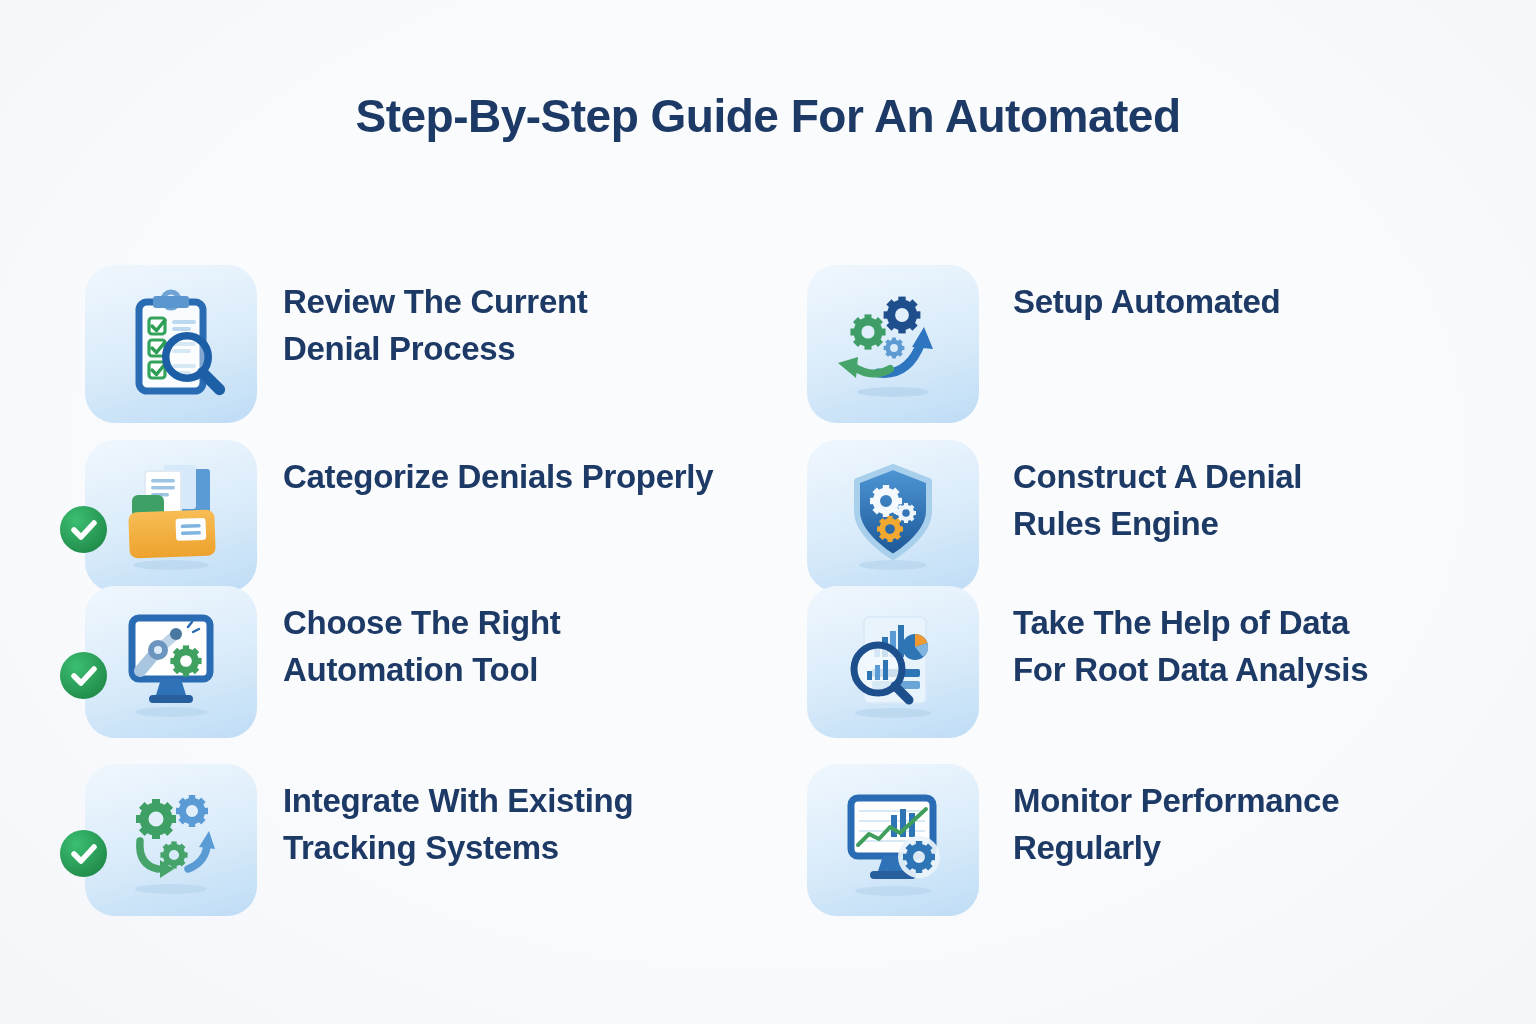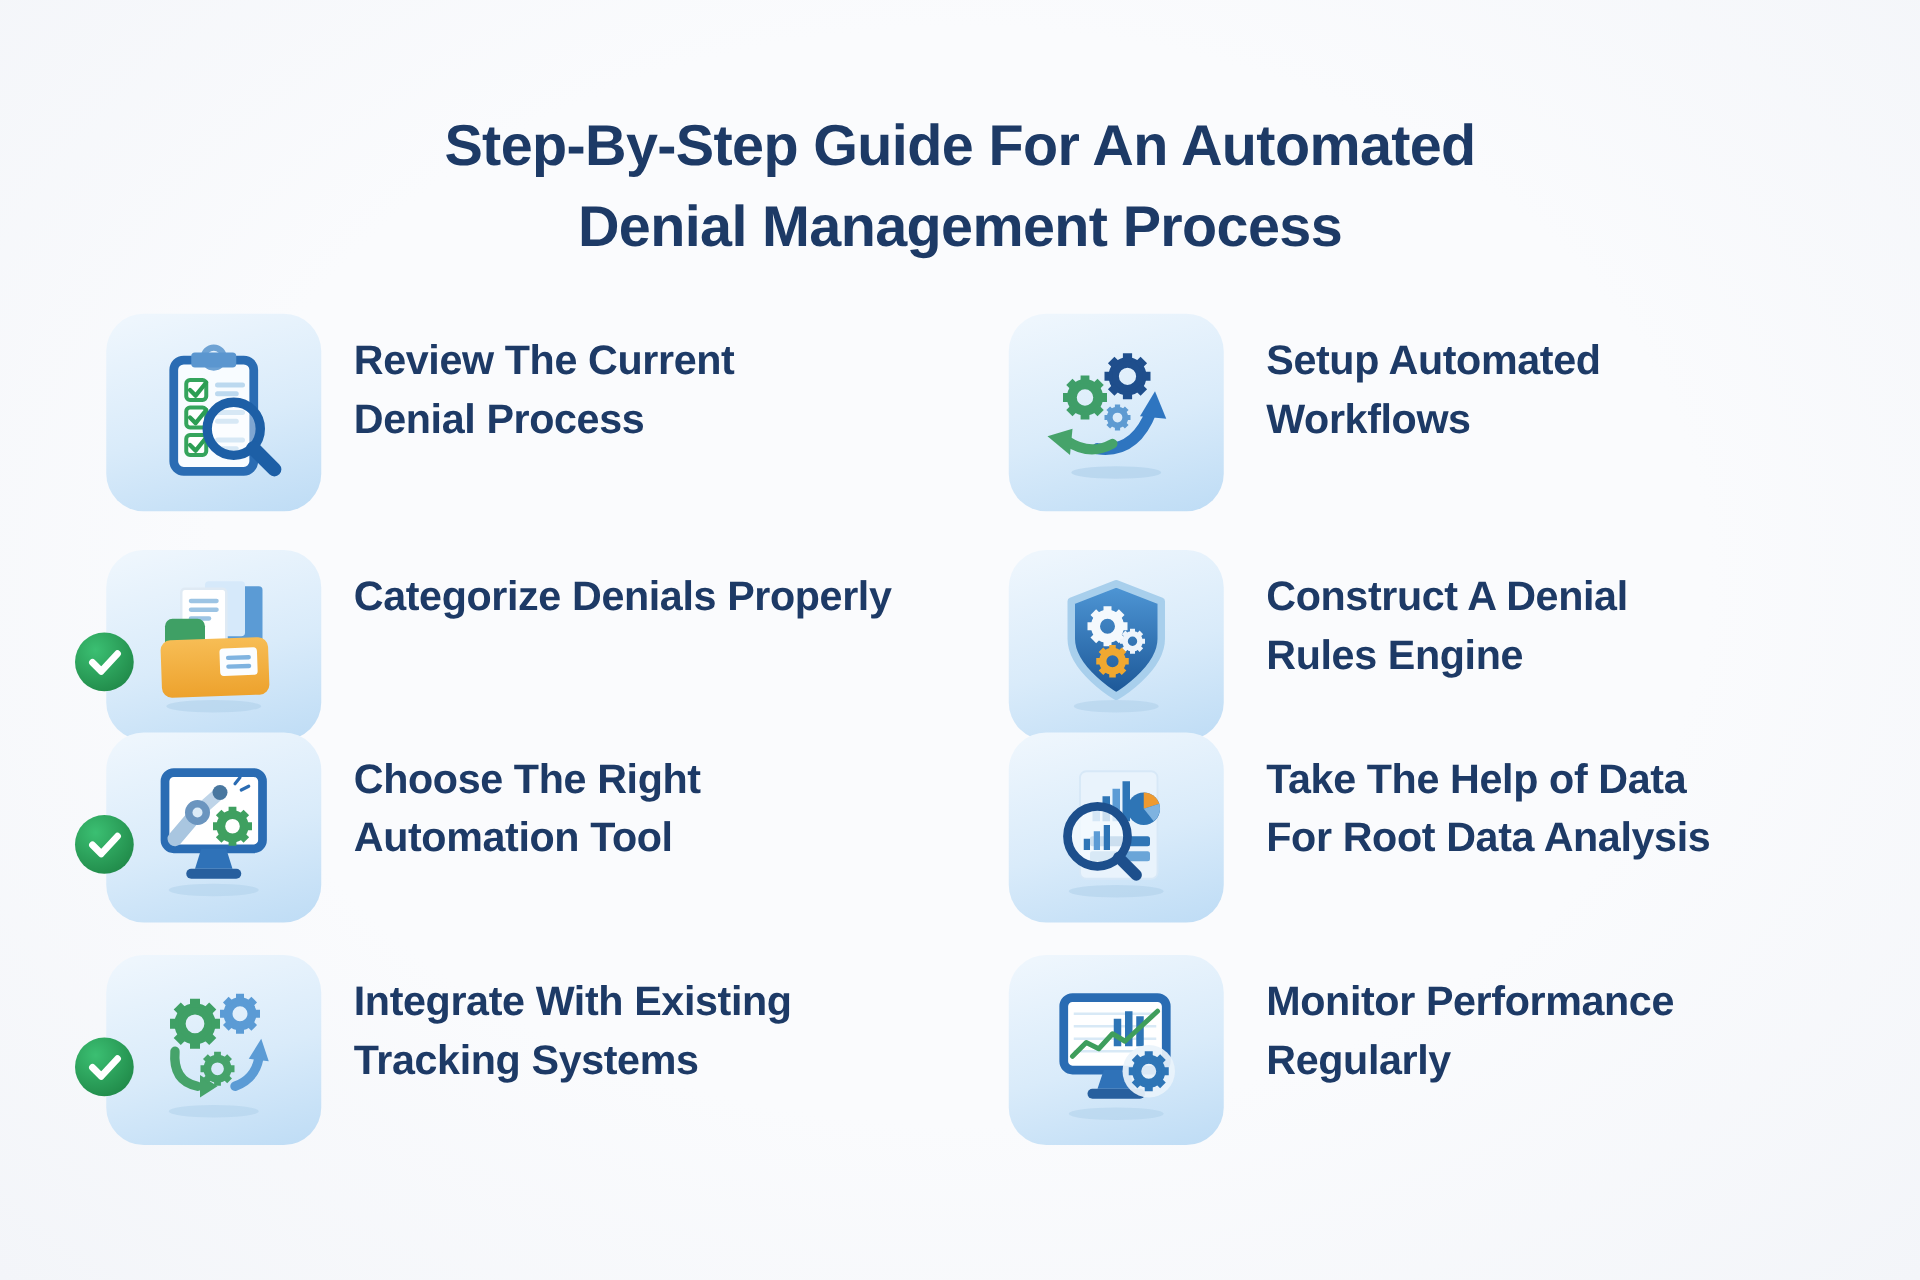--- a/index.html
+++ b/index.html
@@ -13,21 +13,21 @@
     background: radial-gradient(ellipse at 50% 45%, #fafbfd 55%, #f3f5f9 100%);
   }
   .title {
     position:absolute; top:84px; left:0; right:0;
     text-align:center; color:#1d3a66; font-weight:700;
     font-size:46px; line-height:65px; letter-spacing:-0.5px;
   }
   .step { position:absolute; width:700px; height:160px; }
   .colL { left:85px; }
   .colR { left:807px; }
-  .row0 { top:251px;padding-left:14px; }
+  .row0 { top:265px;padding-left:14px; }
   .row1 { top:440px; }
   .row2 { top:586px; }
   .row3 { top:764px; }
   .tile {
     position:absolute; left:0; top:0;
     width:172px; height:152px; border-radius:30px;
     background: linear-gradient(165deg, #eef6fd 5%, #d9ebfa 55%, #bedcf5 100%);
     display:flex; align-items:center; justify-content:center;
   }
   .row0 .tile { height:158px; }
@@ -76,21 +76,20 @@
       <stop offset="0" stop-color="#4f97d6"></stop>
         <stop offset="1" stop-color="#1b5696"></stop>
     </linearGradient>
   </defs>
 </svg>
 
 <div class="canvas">
 
   <div class="title">
     <div>Step-By-Step Guide For An Automated</div>
-    <div>Denial Management Process</div>
   </div>
 
   <div class="step colL row0">
     <div class="tile">
       <svg class="icon" width="118" height="118" viewBox="0 0 118 118">
         <rect x="27" y="17" width="64" height="89" rx="8" fill="#f8fcff" stroke="#2a6cb3" stroke-width="7"></rect>
         <circle cx="59" cy="15" r="8" fill="none" stroke="#6fa3d4" stroke-width="5"></circle>
         <rect x="41" y="11" width="36" height="12" rx="3" fill="#5b96cf"></rect>
         <g fill="#bcd9ef">
           <rect x="60" y="35" width="24" height="4" rx="2"></rect>
@@ -225,21 +224,20 @@
             <use href="#gear"></use>
           </g>
         <path d="M44 88 Q74 92 87 58" stroke="#2e75c0" stroke-width="9" fill="none" stroke-linecap="round"></path>
         <polygon points="78,62 90,42 99,64" fill="#2e75c0"></polygon>
         <path d="M56 84 Q38 94 20 82" stroke="#46a36a" stroke-width="8" fill="none" stroke-linecap="round"></path>
         <polygon points="24,72 4,78 22,93" fill="#46a36a"></polygon>
       </svg>
     </div>
     <div class="label">
       <div>Setup Automated</div>
-      <div>Workflows</div>
     </div>
   </div>
 
   <div class="step colR row1">
     <div class="tile">
       <svg class="icon" width="118" height="118" viewBox="0 0 118 118">
         <ellipse cx="59" cy="108" rx="34" ry="5" fill="#aecfe9" opacity="0.55"></ellipse>
         <path d="M59 10 L95 24 V54 C95 79 59 100 59 100 C59 100 23 79 23 54 V24 Z" fill="url(#shieldgrad)" stroke="#a8cfec" stroke-width="6" stroke-linejoin="round"></path>
         <g style="color:#f4f9fd" transform="translate(52,44) scale(0.8)">
             <use href="#gear"></use>

